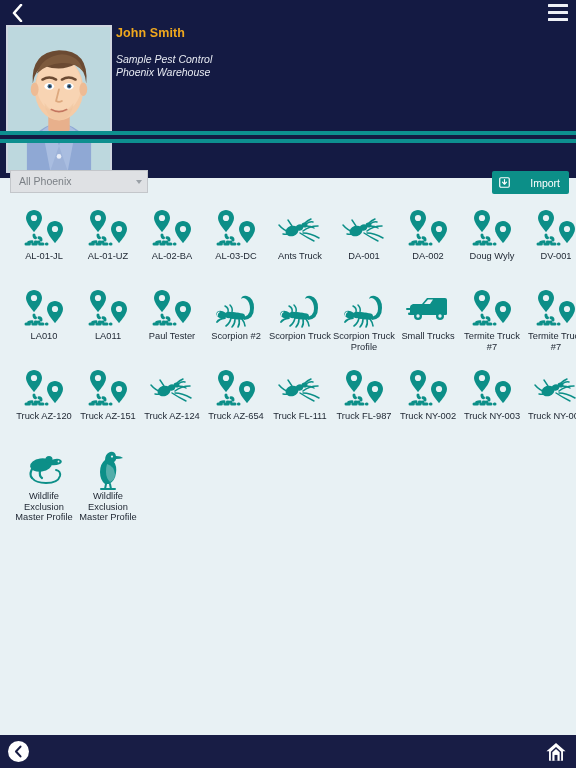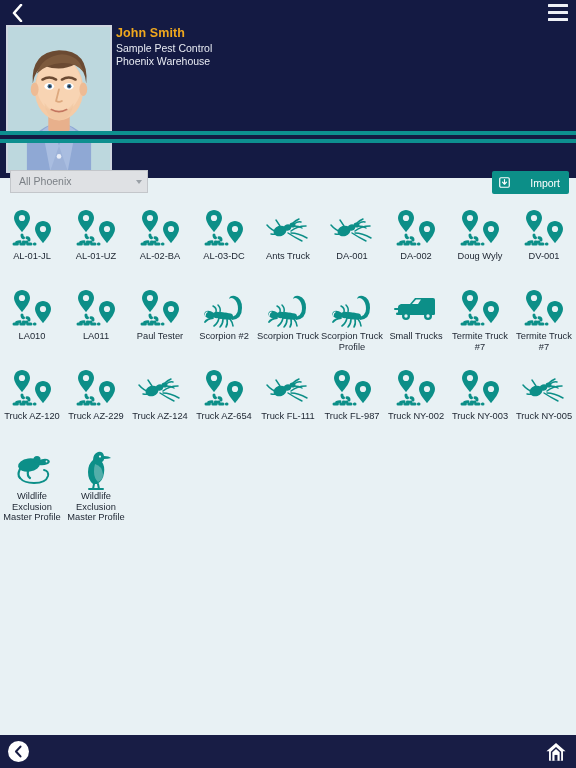--- a/index.html
+++ b/index.html
@@ -49,24 +49,24 @@
     overflow: hidden;
   }
   .avatar-frame svg { display:block; width:100%; height:100%; }
 
   .user-block {
     position: absolute; left: 116px; top: 27px;
     line-height: 1.02;
   }
   .user-name {
     color: #f0a81e; font-size: 12.5px; font-weight: bold;
-    letter-spacing: 0.1px; margin-bottom: 3px;
+    letter-spacing: 0.1px; margin-bottom: 14px;
   }
   .user-company, .user-branch {
-    color: #e7eaf2; font-size: 10.5px; margin-top: 3px;
+    color: #e7eaf2; font-size: 10.5px; margin-top: 3px; font-style: italic;
   }
 
   .stripe-group { position: absolute; left: 0; top: 131px; width: 576px; }
   .stripe { width: 576px; height: 4px; background: #0d8f8f; }
   .stripe-gap { width: 576px; height: 4px; background: #141a43; }
 
   
   .toolbar {
     position: absolute; top: 170px; left: 0;
     width: 576px; height: 32px;
@@ -101,21 +101,21 @@
   .import-icon { display: flex; }
 
   
   .grid {
     position: absolute; top: 205px; left: 0;
     width: 576px; height: 325px;
     display: grid;
     grid-template-columns: repeat(9, 64px);
     grid-auto-rows: 80px;
     column-gap: 0px;
-    padding-left: 0px;
+    padding-left: 12px;
   }
   .cell {
     width: 64px;
     display: flex; flex-direction: column;
     align-items: center;
     cursor: pointer;
     overflow: hidden;
   }
   .cell-icon {
     height: 46px; width: 52px;
@@ -528,21 +528,21 @@
         <div class="cell-icon">
           <svg width="46" height="42" viewBox="0 0 46 42">
       <path d="M13 2 C8.6 2 5 5.6 5 10 C5 15.6 13 24 13 24 C13 24 21 15.6 21 10 C21 5.6 17.4 2 13 2 Z" fill="#0c8f88"></path>
       <circle cx="13" cy="10" r="3.1" fill="#e8f1f4"></circle>
       <path d="M34 13 C29.6 13 26 16.6 26 21 C26 26.6 34 35 34 35 C34 35 42 26.6 42 21 C42 16.6 38.4 13 34 13 Z" fill="#0c8f88"></path>
       <circle cx="34" cy="21" r="3.1" fill="#e8f1f4"></circle>
       <path d="M13 27 C13 33 20 27 20 32 C20 37 10 31 5 36" stroke="#0c8f88" stroke-width="3" fill="none" stroke-linecap="round" stroke-dasharray="3.4 3.4"></path>
       <path d="M5 36 L26 36" stroke="#0c8f88" stroke-width="3" fill="none" stroke-linecap="round" stroke-dasharray="3.4 3.4"></path>
     </svg>
         </div>
-        <div class="cell-label">Truck AZ-229</div>
+        <div class="cell-label">Truck AZ-151</div>
       </div>
       <div class="cell">
         <div class="cell-icon">
           <svg width="48" height="32" viewBox="0 0 48 32">
       <path d="M14 19 Q8 18 3 12" stroke="#0c8f88" stroke-width="1.5" fill="none" stroke-linecap="round"></path>
       <path d="M16 20 Q12 22 7 21" stroke="#0c8f88" stroke-width="1.5" fill="none" stroke-linecap="round"></path>
       <path d="M18 18 Q16 12 12 7" stroke="#0c8f88" stroke-width="1.5" fill="none" stroke-linecap="round"></path>
       <path d="M25 16 Q28 9 35 6" stroke="#0c8f88" stroke-width="1.5" fill="none" stroke-linecap="round"></path>
       <path d="M27 18 Q33 13 42 13" stroke="#0c8f88" stroke-width="1.5" fill="none" stroke-linecap="round"></path>
       <path d="M27 20 Q34 20 43 25" stroke="#0c8f88" stroke-width="1.5" fill="none" stroke-linecap="round"></path>

